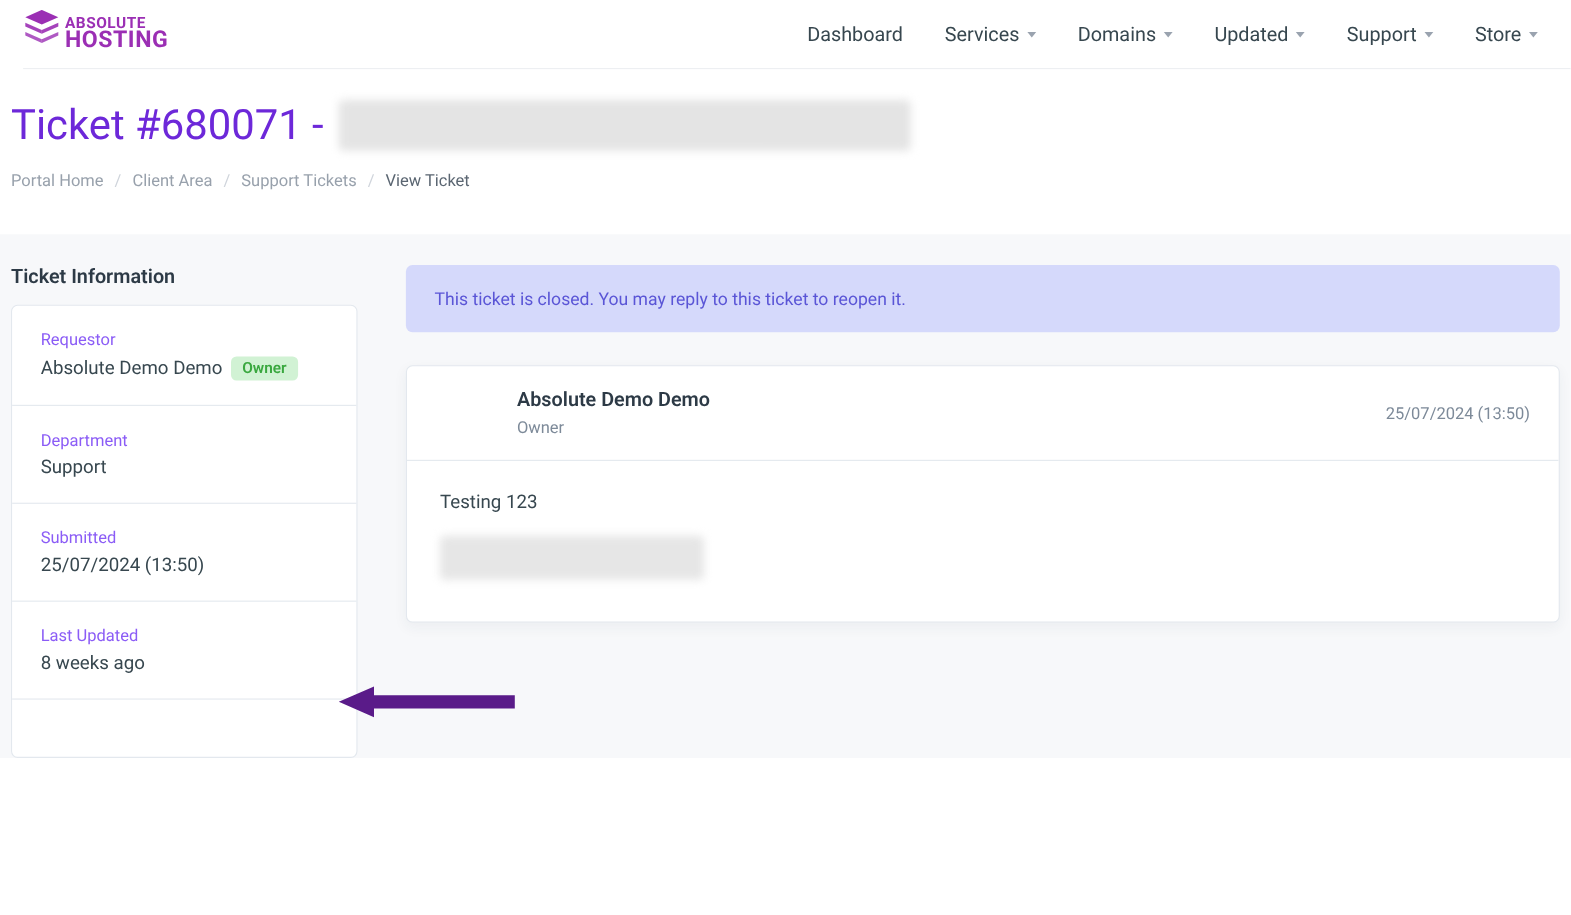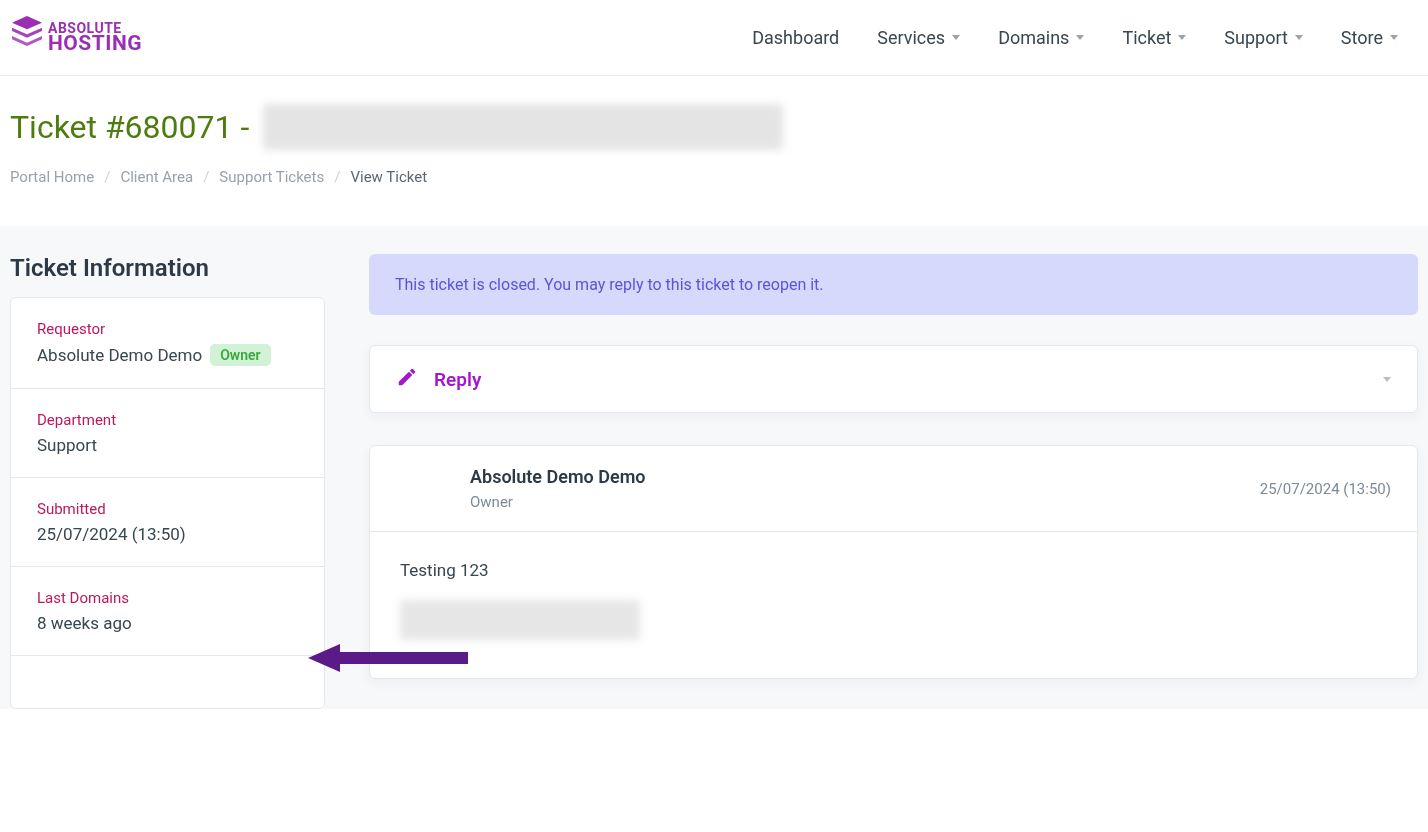--- a/index.html
+++ b/index.html
@@ -1,46 +1,46 @@
 <!DOCTYPE html>
 <html><head>
   <meta charset="utf-8">
   <style>
     * { box-sizing: border-box; margin: 0; padding: 0; }
     body { font-family: -apple-system, BlinkMacSystemFont, "Segoe UI", Roboto, Helvetica, Arial, sans-serif; font-size: 16px; color: #4f5e70; background: #fff; }
     a { text-decoration: none; color: inherit; }
 
     
-    .navbar { height: 76px; border-bottom: 1px solid #e9ecef; display: flex; align-items: center; padding: 0 30px 0 10px; }
+    .navbar { height: 63px; border-bottom: 1px solid #e9ecef; display: flex; align-items: center; padding: 0 30px 0 0; margin-left: 21px; }
     .logo { display: flex; align-items: center; gap: 4px; }
     .logo-text { display: flex; flex-direction: column; line-height: 0.9; }
     .logo-top { color: #9b2fb4; font-weight: 700; font-size: 14px; letter-spacing: 0.5px; }
     .logo-bottom { color: #9b2fb4; font-weight: 700; font-size: 21px; letter-spacing: 0.5px; }
     .nav { margin-left: auto; display: flex; gap: 38px; align-items: center; }
     .nav-item { font-size: 18px; color: #37474f; display: flex; align-items: center; gap: 7px; cursor: pointer; }
     .caret { width: 0; height: 0; border-left: 4px solid transparent; border-right: 4px solid transparent; border-top: 5px solid #9aa3af; }
 
     
     .page { padding: 28px 10px 40px 10px; background: #fff; border-bottom: 0; }
-    .page-title { font-size: 32px; font-weight: 400; color: #4d7c0f; display: flex; align-items: center; flex-wrap: wrap; gap: 14px; margin-bottom: 18px; }
+    .page-title { font-size: 38px; font-weight: 400; color: #6d28d9; display: flex; align-items: center; flex-wrap: wrap; gap: 14px; margin-bottom: 18px; }
     .title-blur { display: inline-block; width: 520px; height: 46px; background: #e4e4e4; border-radius: 4px; filter: blur(4px); }
     .breadcrumb { font-size: 15px; color: #98a1ac; display: flex; align-items: center; gap: 10px; flex-wrap: wrap; }
     .breadcrumb .sep { color: #cfd4db; }
     .breadcrumb .active { color: #5b6672; }
 
     .content-wrap { background: #f7f8fa; padding-top: 28px; }
     .content { display: flex; gap: 44px; padding: 0 10px; }
 
     
     .sidebar { width: 315px; flex-shrink: 0; }
-    .sidebar h3 { font-size: 24px; font-weight: 600; color: #2d3a46; margin-bottom: 15px; }
+    .sidebar h3 { font-size: 18px; font-weight: 600; color: #2d3a46; margin-bottom: 15px; }
     .card { background: #fff; border: 1px solid #e3e8ee; border-radius: 6px; }
     .info-row { padding: 22px 26px; border-bottom: 1px solid #e3e8ee; }
     .info-row:last-of-type { border-bottom: 0; }
-    .info-label { color: #be185d; font-size: 15px; margin-bottom: 6px; }
+    .info-label { color: #8b5cf6; font-size: 15px; margin-bottom: 6px; }
     .info-value { color: #37474f; font-size: 17px; display: flex; align-items: center; gap: 8px; }
     .badge-owner { background: #d1f2d4; color: #3aa83f; font-weight: 600; font-size: 14px; padding: 3px 10px; border-radius: 5px; }
     .badge-closed { background: #9199a2; color: #fff; font-weight: 600; font-size: 14px; padding: 4px 10px; border-radius: 5px; }
     .btn-row { padding: 26px; }
     .btn-purple { width: 100%; background: #a318cc; color: #fff; border: 0; padding: 16px 0; font-size: 16px; font-weight: 600; border-radius: 4px; cursor: pointer; }
 
     
     .main { flex: 1; min-width: 0; }
     .alert { background: #d5d9fb; color: #5a55d6; padding: 21px 26px; border-radius: 6px; font-size: 16px; margin-bottom: 30px; }
     .reply-box { background: #fff; border: 1px solid #e3e8ee; border-radius: 6px; padding: 20px 26px; display: flex; align-items: center; margin-bottom: 32px; box-shadow: 0 4px 12px rgba(40,50,70,0.05); }
@@ -90,21 +90,21 @@
     </div>
     <div class="nav-item">
       <span>Services</span>
       <span class="caret"></span>
     </div>
     <div class="nav-item">
       <span>Domains</span>
       <span class="caret"></span>
     </div>
     <div class="nav-item">
-      <span>Ticket</span>
+      <span>Updated</span>
       <span class="caret"></span>
     </div>
     <div class="nav-item">
       <span>Support</span>
       <span class="caret"></span>
     </div>
     <div class="nav-item">
       <span>Store</span>
       <span class="caret"></span>
     </div>
@@ -142,45 +142,36 @@
       </div>
       <div class="info-row">
         <div class="info-label">Department</div>
         <div class="info-value">Support</div>
       </div>
       <div class="info-row">
         <div class="info-label">Submitted</div>
         <div class="info-value">25/07/2024 (13:50)</div>
       </div>
       <div class="info-row">
-        <div class="info-label">Last Domains</div>
+        <div class="info-label">Last Updated</div>
         <div class="info-value">8 weeks ago</div>
       </div>
       <div class="btn-row arrow-anno">
         <svg class="arrow-svg" width="170" height="40" viewBox="0 0 170 40">
           <polygon points="0,20 32,6 32,14 160,14 160,26 32,26 32,34" fill="#5a1b89"></polygon>
         </svg>
       </div>
     </div>
   </aside>
 
   <main class="main">
     <div class="alert">
       <span>This ticket is closed. You may reply to this ticket to reopen it.</span>
     </div>
 
-    <div class="reply-box">
-      <span class="pen">
-        <svg width="22" height="22" viewBox="0 0 24 24" fill="#a318cc">
-              <path d="M3 17.25V21h3.75L17.81 9.94l-3.75-3.75L3 17.25zM20.71 7.04a1 1 0 0 0 0-1.41l-2.34-2.34a1 1 0 0 0-1.41 0l-1.83 1.83 3.75 3.75 1.83-1.83z"></path>
-            </svg>
-      </span>
-      <span class="reply-label">Reply</span>
-      <span class="tiny-caret"></span>
-    </div>
 
     <div class="message-card">
       <div class="msg-header">
         <div>
           <div class="msg-author">Absolute Demo Demo</div>
           <div class="msg-role">Owner</div>
         </div>
         <div class="msg-date">25/07/2024 (13:50)</div>
       </div>
       <div class="msg-body">

